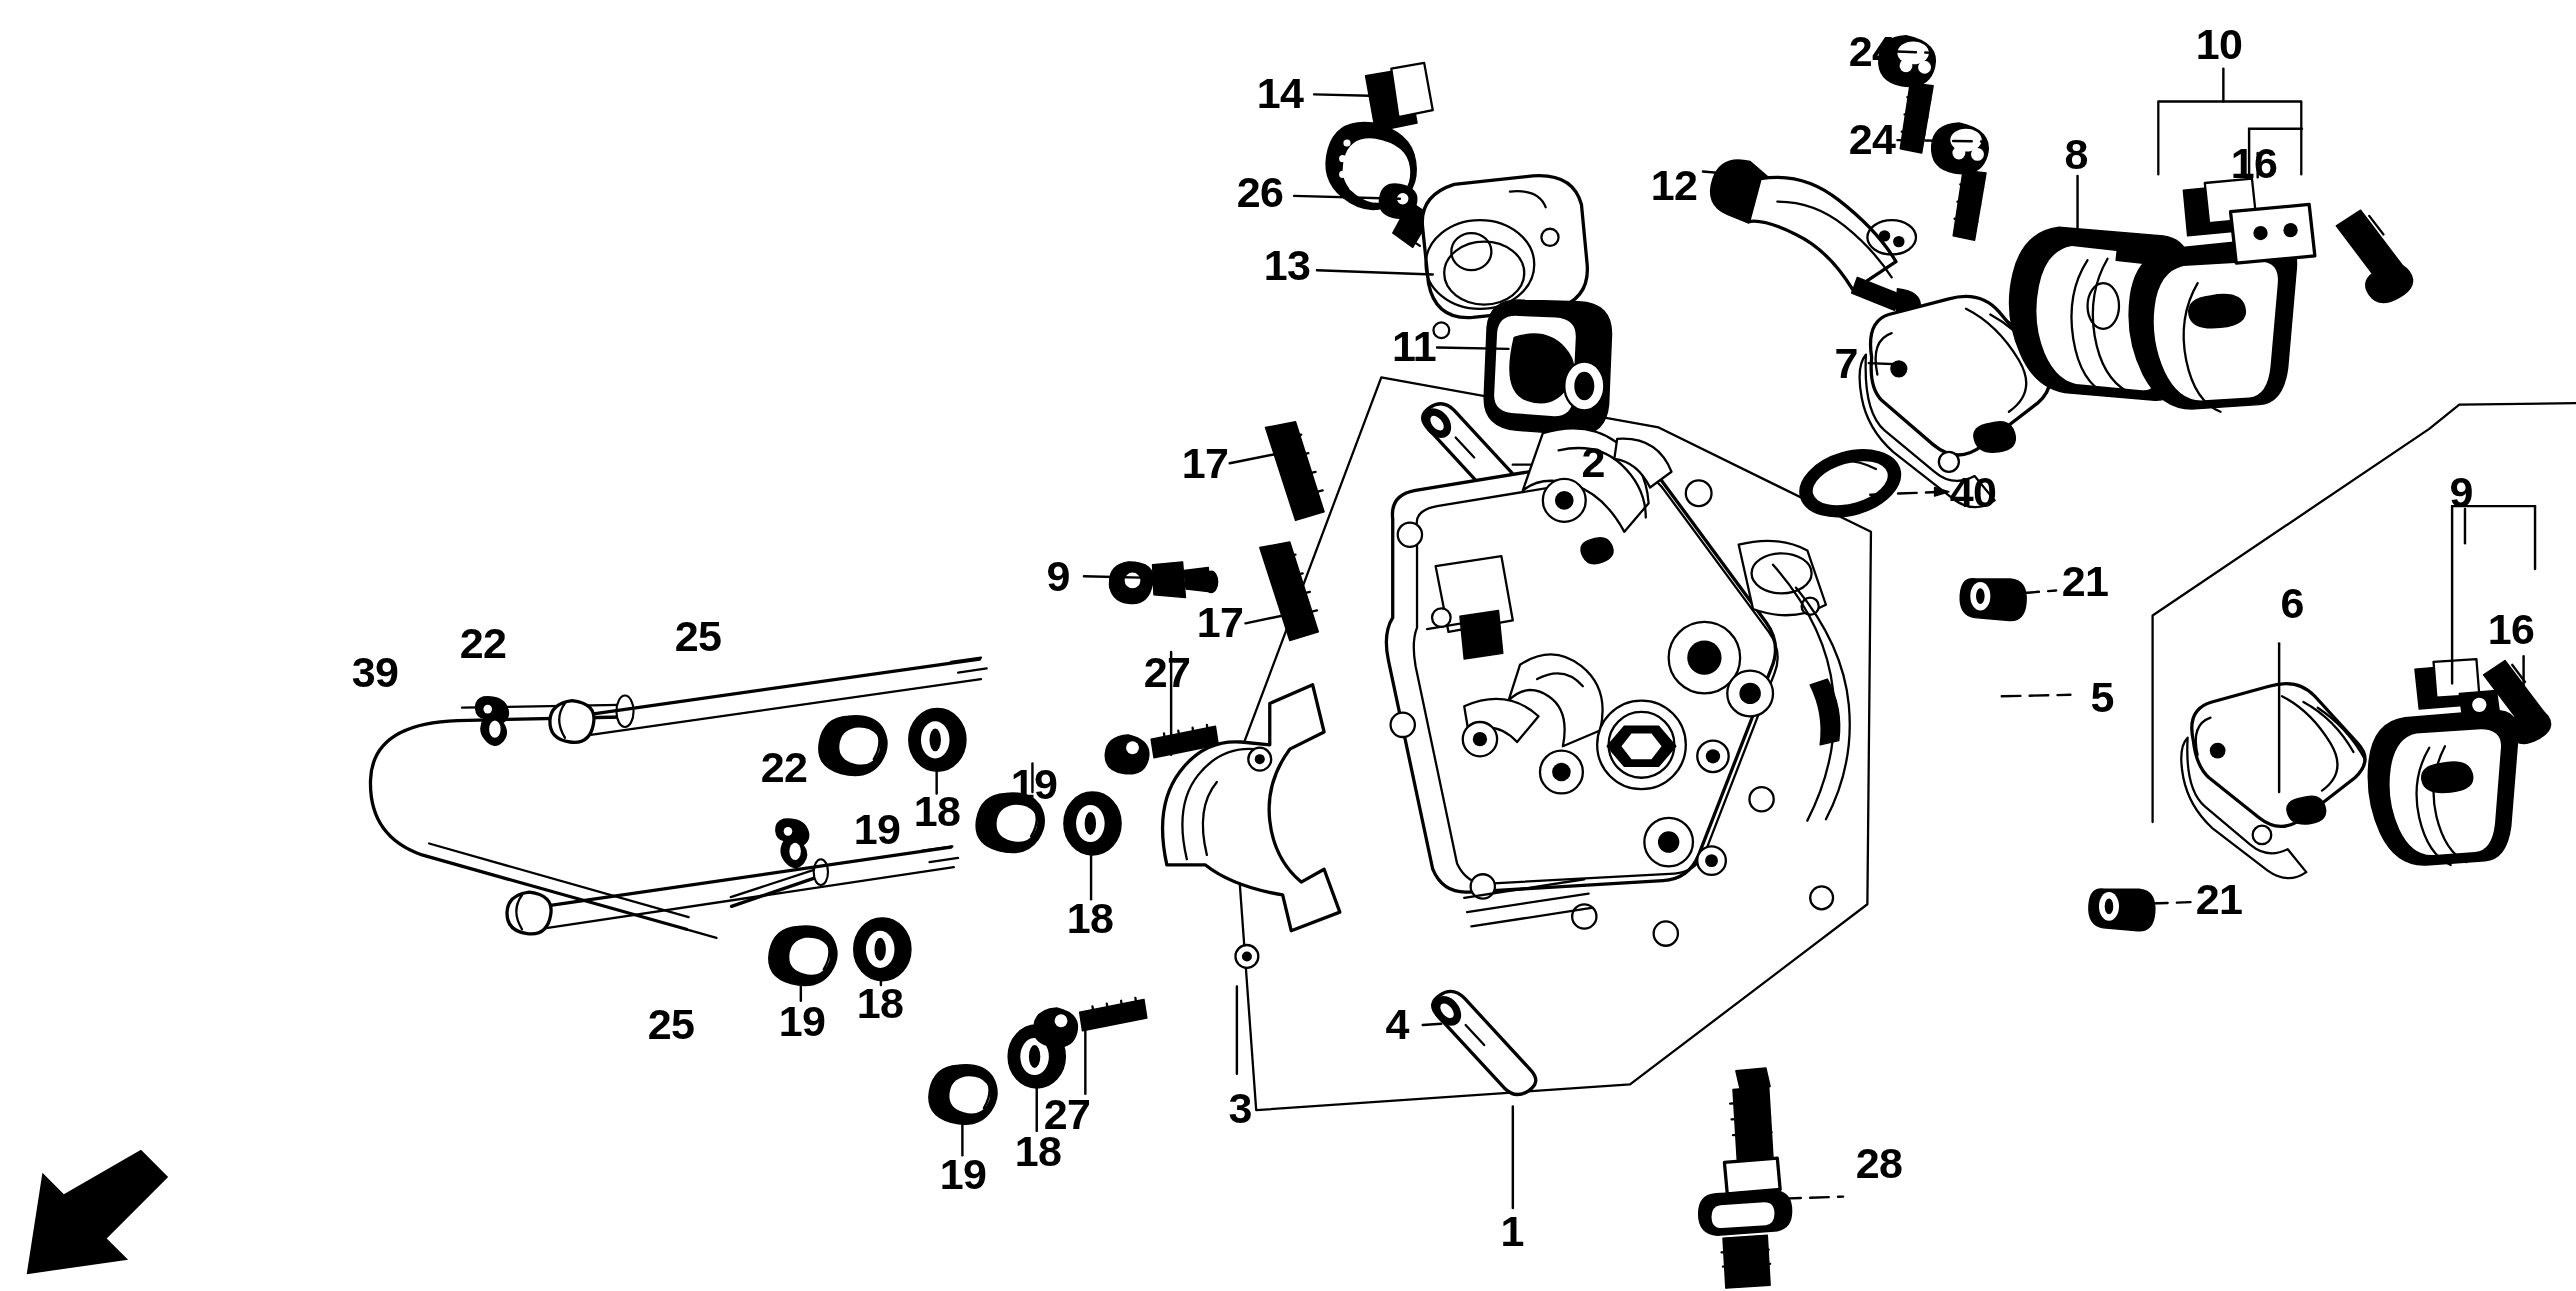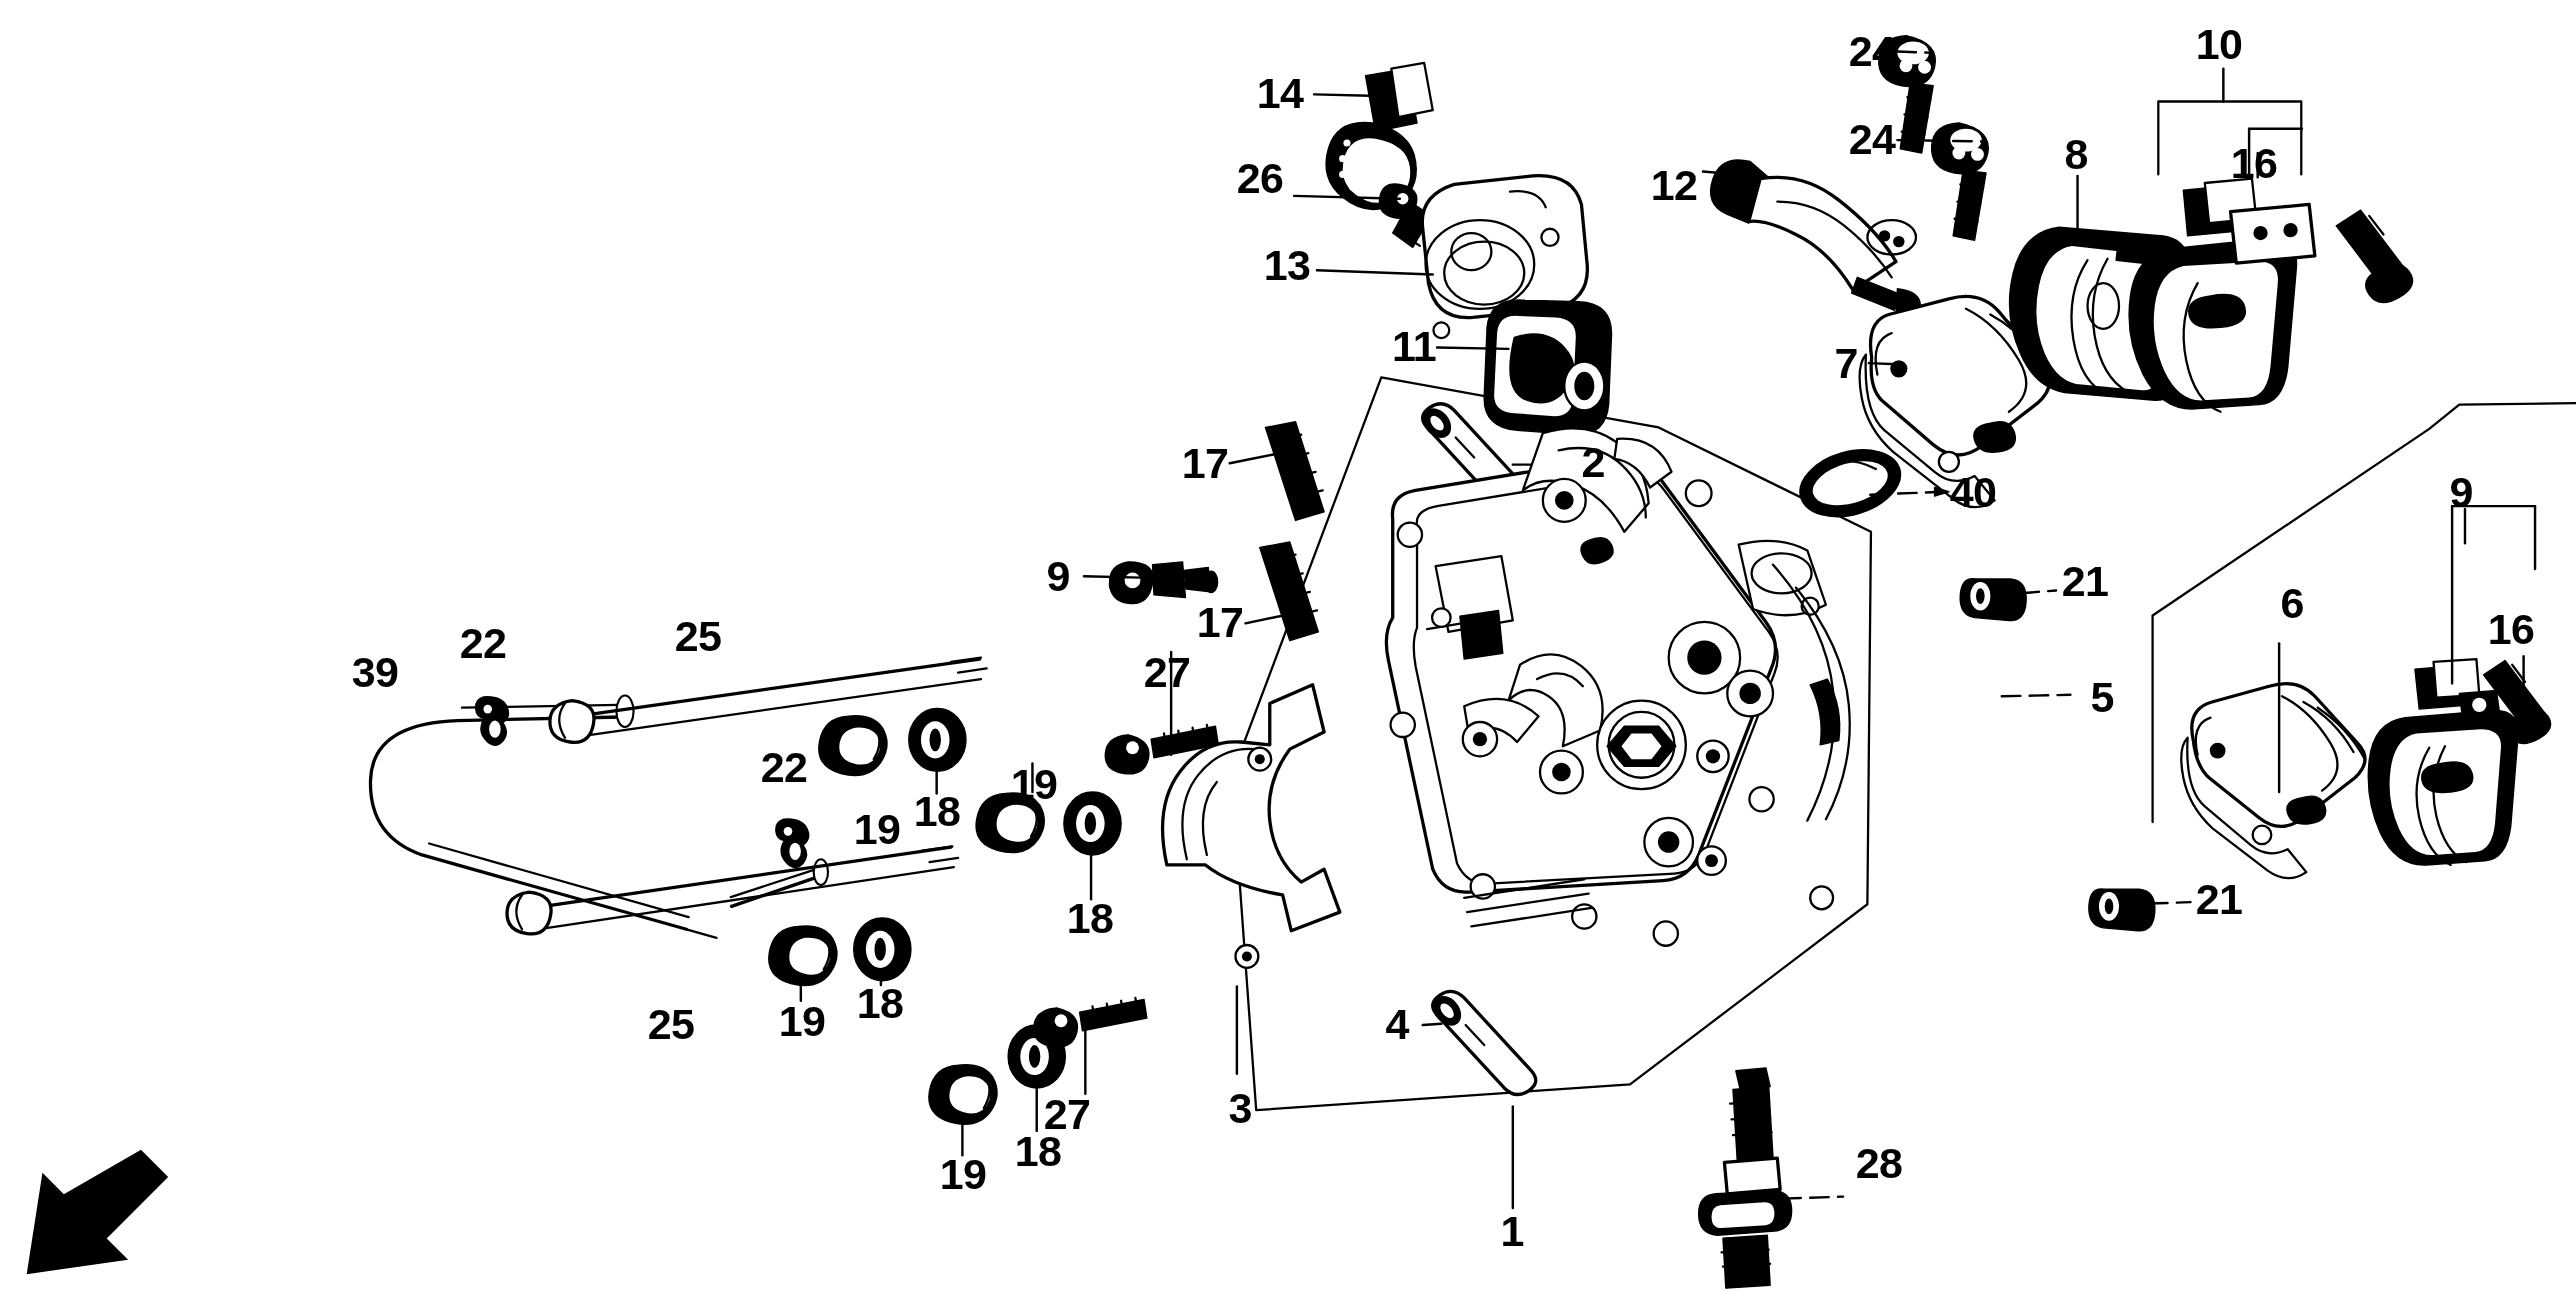--- a/index.html
+++ b/index.html
@@ -491,20 +491,20 @@
   <div class="callout" style="left:1973px;top:492px">40</div>
   <div class="callout" style="left:2085px;top:581px">21</div>
   <div class="callout" style="left:2219px;top:899px">21</div>
   <div class="callout" style="left:483px;top:643px">22</div>
   <div class="callout" style="left:784px;top:767px">22</div>
   <div class="callout" style="left:375px;top:672px">39</div>
   <div class="callout" style="left:1872px;top:51px">24</div>
   <div class="callout" style="left:1872px;top:139px">24</div>
   <div class="callout" style="left:698px;top:636px">25</div>
   <div class="callout" style="left:671px;top:1024px">25</div>
-  <div class="callout" style="left:1260px;top:178px">26</div>
+  <div class="callout" style="left:1260px;top:192px">26</div>
   <div class="callout" style="left:1167px;top:672px">27</div>
   <div class="callout" style="left:1067px;top:1114px">27</div>
   <div class="callout" style="left:1879px;top:1163px">28</div>
 
 
 </div>
 
 
 </body></html>

